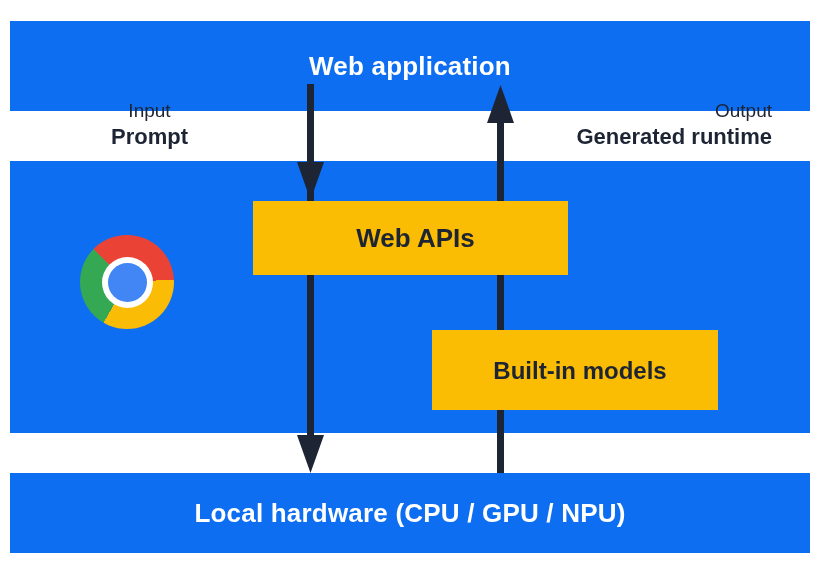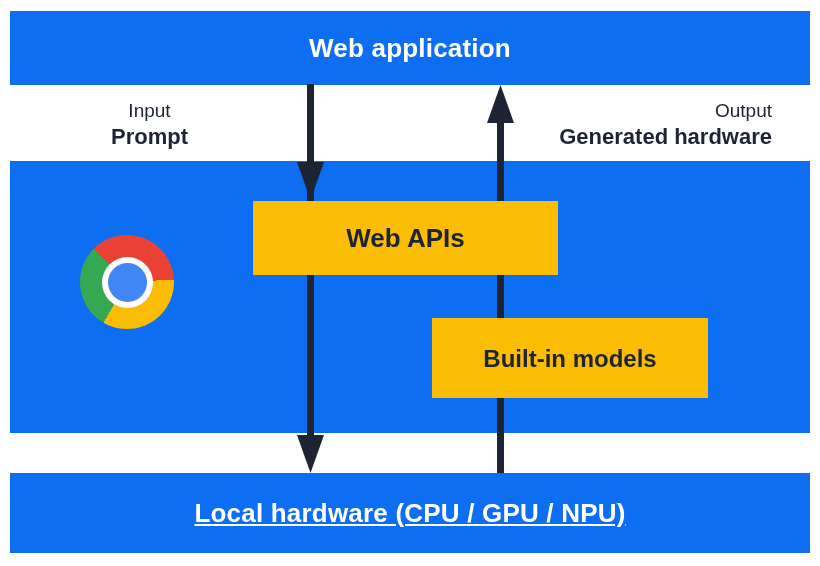--- a/index.html
+++ b/index.html
@@ -16,47 +16,47 @@
   .canvas{
     position:relative;width:820px;height:566px;background:#ffffff;
     font-family:"Liberation Sans", sans-serif;overflow:hidden;
   }
   .bar{
     position:absolute;left:10px;width:800px;background:var(--bar-blue);
     display:flex;align-items:center;justify-content:center;
     color:var(--text-white);font-weight:700;font-size:26px;letter-spacing:0.2px;
     z-index:0;
   }
-  #top-bar{top:11px;height:74px;}
+  #top-bar{top:21px;height:90px;}
   #mid-panel{top:161px;height:272px;}
-  #bottom-bar{top:473px;height:80px;text-decoration:underline;}
+  #bottom-bar{top:473px;height:80px;}
 
   .flow-label{position:absolute;top:101px;color:var(--ink-dark);z-index:1;line-height:1;}
   .flow-label .title{font-size:19px;font-weight:400;}
   .flow-label .value{font-size:22px;font-weight:700;margin-top:6px;}
   #input-label{left:111px;text-align:center;}
   #output-label{right:48px;text-align:right;margin-left:24px;}
 
   .vline{position:absolute;width:7px;background:var(--ink-dark);z-index:1;}
   #down-line{left:307px;top:84px;height:356px;}
   #up-line{left:497px;top:120px;height:353px;}
   .arrowhead{position:absolute;width:27px;height:38px;background:var(--ink-dark);z-index:1;}
   .arrowhead.down{clip-path:polygon(50% 100%,0 0,100% 0);}
   .arrowhead.up{clip-path:polygon(50% 0,0 100%,100% 100%);}
   #down-head-mid{left:297px;top:162px;}
   #down-head-bottom{left:297px;top:435px;}
   #up-head{left:487px;top:85px;}
 
   .yellow-box{
     position:absolute;background:var(--box-yellow);z-index:2;
     display:flex;flex-direction:column;align-items:center;justify-content:center;
-    color:var(--ink-dark);font-weight:700;text-align:center;
+    color:var(--ink-dark);font-weight:700;text-align:center;padding-left:10px;
   }
   #web-apis-box{left:253px;top:201px;width:305px;height:74px;font-size:26px;}
-  #builtin-box{left:432px;top:318px;width:276px;height:80px;font-size:24px;line-height:31px;}
+  #builtin-box{left:432px;top:330px;width:276px;height:80px;font-size:24px;line-height:31px;}
 
   #chrome-icon{
     position:absolute;left:80px;top:235px;width:94px;height:94px;border-radius:50%;z-index:1;
     background:conic-gradient(from 315deg,
       var(--chrome-red) 0deg 132deg,
       var(--chrome-yellow) 132deg 255deg,
       var(--chrome-green) 255deg 360deg);
   }
   #chrome-ring{
     position:absolute;left:50%;top:50%;width:51px;height:51px;margin:-25.5px 0 0 -25.5px;
@@ -80,21 +80,21 @@
     <span>Web application</span>
   </div>
 
   <div class="flow-label" id="input-label">
     <div class="title">Input</div>
     <div class="value">Prompt</div>
   </div>
 
   <div class="flow-label" id="output-label">
     <div class="title">Output</div>
-    <div class="value">Generated hardware</div>
+    <div class="value">Generated runtime</div>
   </div>
 
   <div class="bar" id="mid-panel"></div>
 
   <div class="vline" id="down-line"></div>
   <div class="arrowhead down" id="down-head-mid"></div>
   <div class="arrowhead down" id="down-head-bottom"></div>
 
   <div class="vline" id="up-line"></div>
   <div class="arrowhead up" id="up-head"></div>

